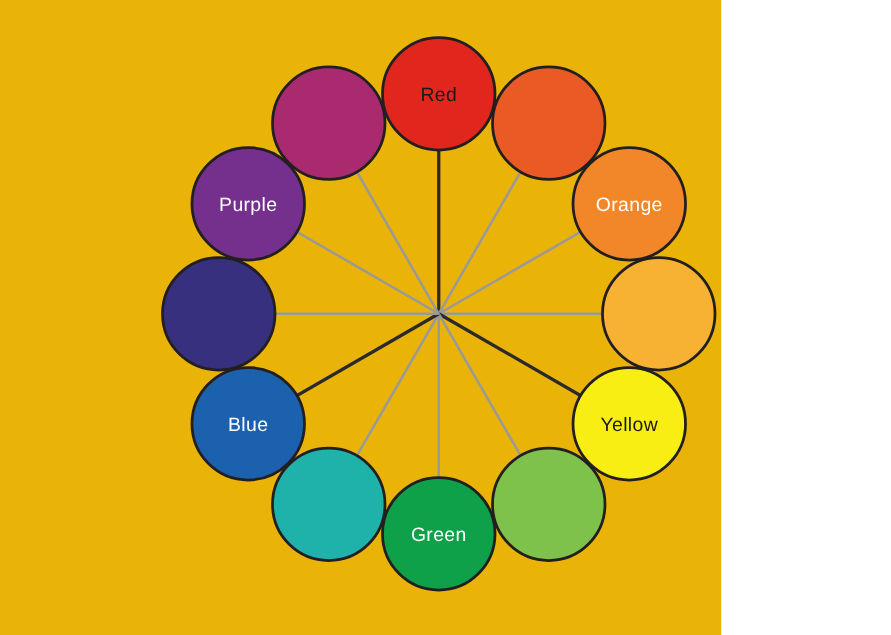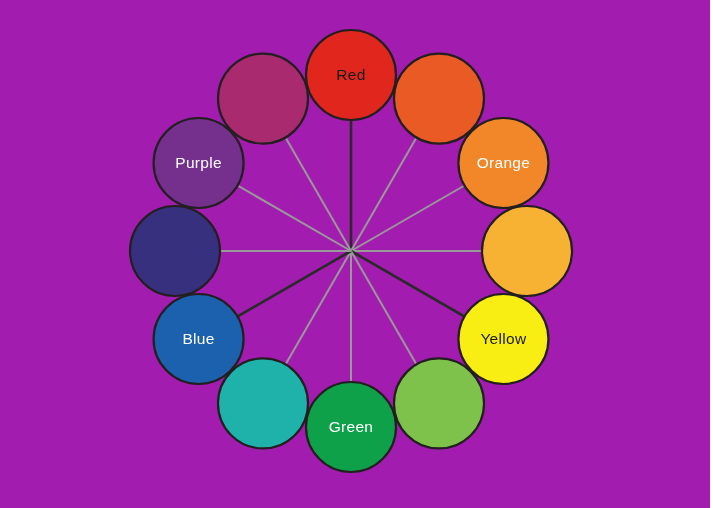--- a/index.html
+++ b/index.html
@@ -2,23 +2,23 @@
 <html><head>
 <meta charset="utf-8">
 <style>
   html, body {
     margin: 0;
     padding: 0;
     background: #ffffff;
   }
   .canvas {
     position: relative;
-    width: 710px;
+    width: 577px;
     height: 508px;
-    background: #a21caf;
+    background: #eab308;
     overflow: hidden;
     font-family: "Liberation Sans", sans-serif;
   }
   svg text {
     font-family: "Liberation Sans", sans-serif;
     font-size: 15.5px;
     letter-spacing: 0.3px;
   }
 </style>
 </head>

